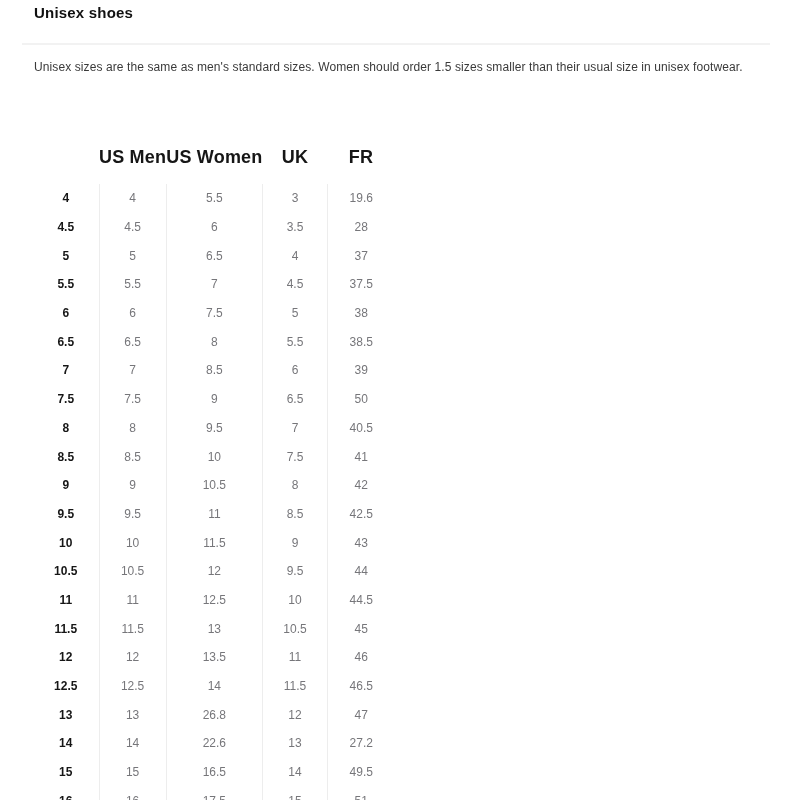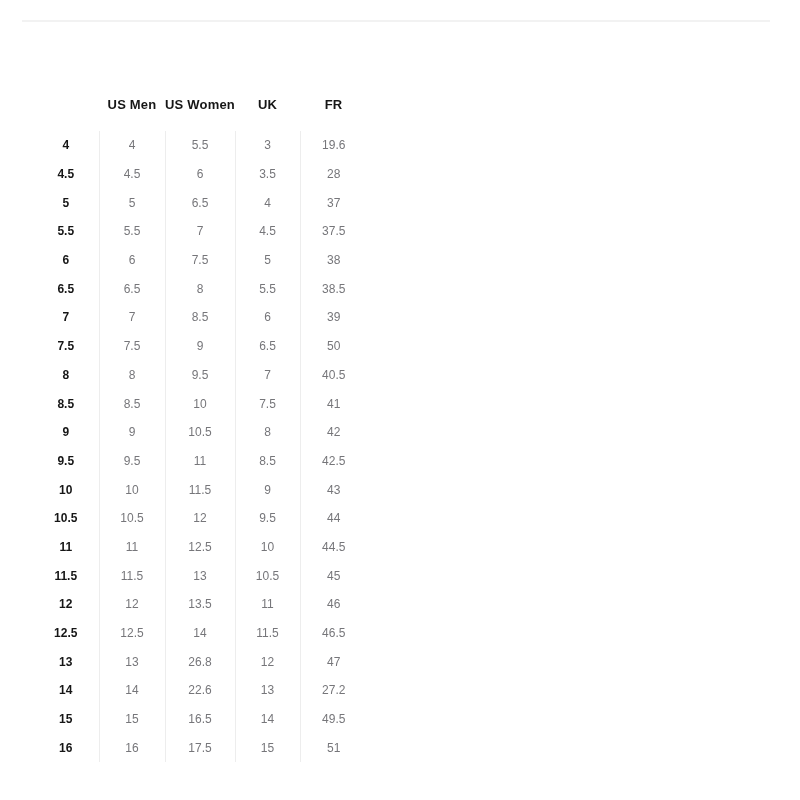--- a/index.html
+++ b/index.html
@@ -40,21 +40,21 @@
   table.size-chart {
     margin: 64px 0 0 33px;
     border-collapse: collapse;
     table-layout: fixed;
     text-align: center;
   }
   table.size-chart th {
     height: 37px;
     padding: 0 0 8px 0;
     vertical-align: middle;
-    font-size: 13px;
+    font-size: 18px;
     font-weight: 700;
     color: #161616;
     letter-spacing: 0.2px;
     white-space: nowrap;
   }
   table.size-chart td {
     height: 28.7px;
     padding: 0;
     vertical-align: middle;
     font-size: 12px;
@@ -71,23 +71,25 @@
   .col-size   { width: 66px; }
   .col-usmen  { width: 66px; }
   .col-uswomen{ width: 70px; }
   .col-uk     { width: 65px; }
   .col-fr     { width: 67px; }
 </style>
 </head>
 <body>
 
 <main>
+  <h2 class="page-title">Unisex shoes</h2>
 
   <div class="section-divider"></div>
 
+  <p class="size-note">Unisex sizes are the same as men's standard sizes. Women should order 1.5 sizes smaller than their usual size in unisex footwear.</p>
 
   <table class="size-chart">
     <colgroup>
       <col class="col-size">
       <col class="col-usmen">
       <col class="col-uswomen">
       <col class="col-uk">
       <col class="col-fr">
     </colgroup>
     <thead>

